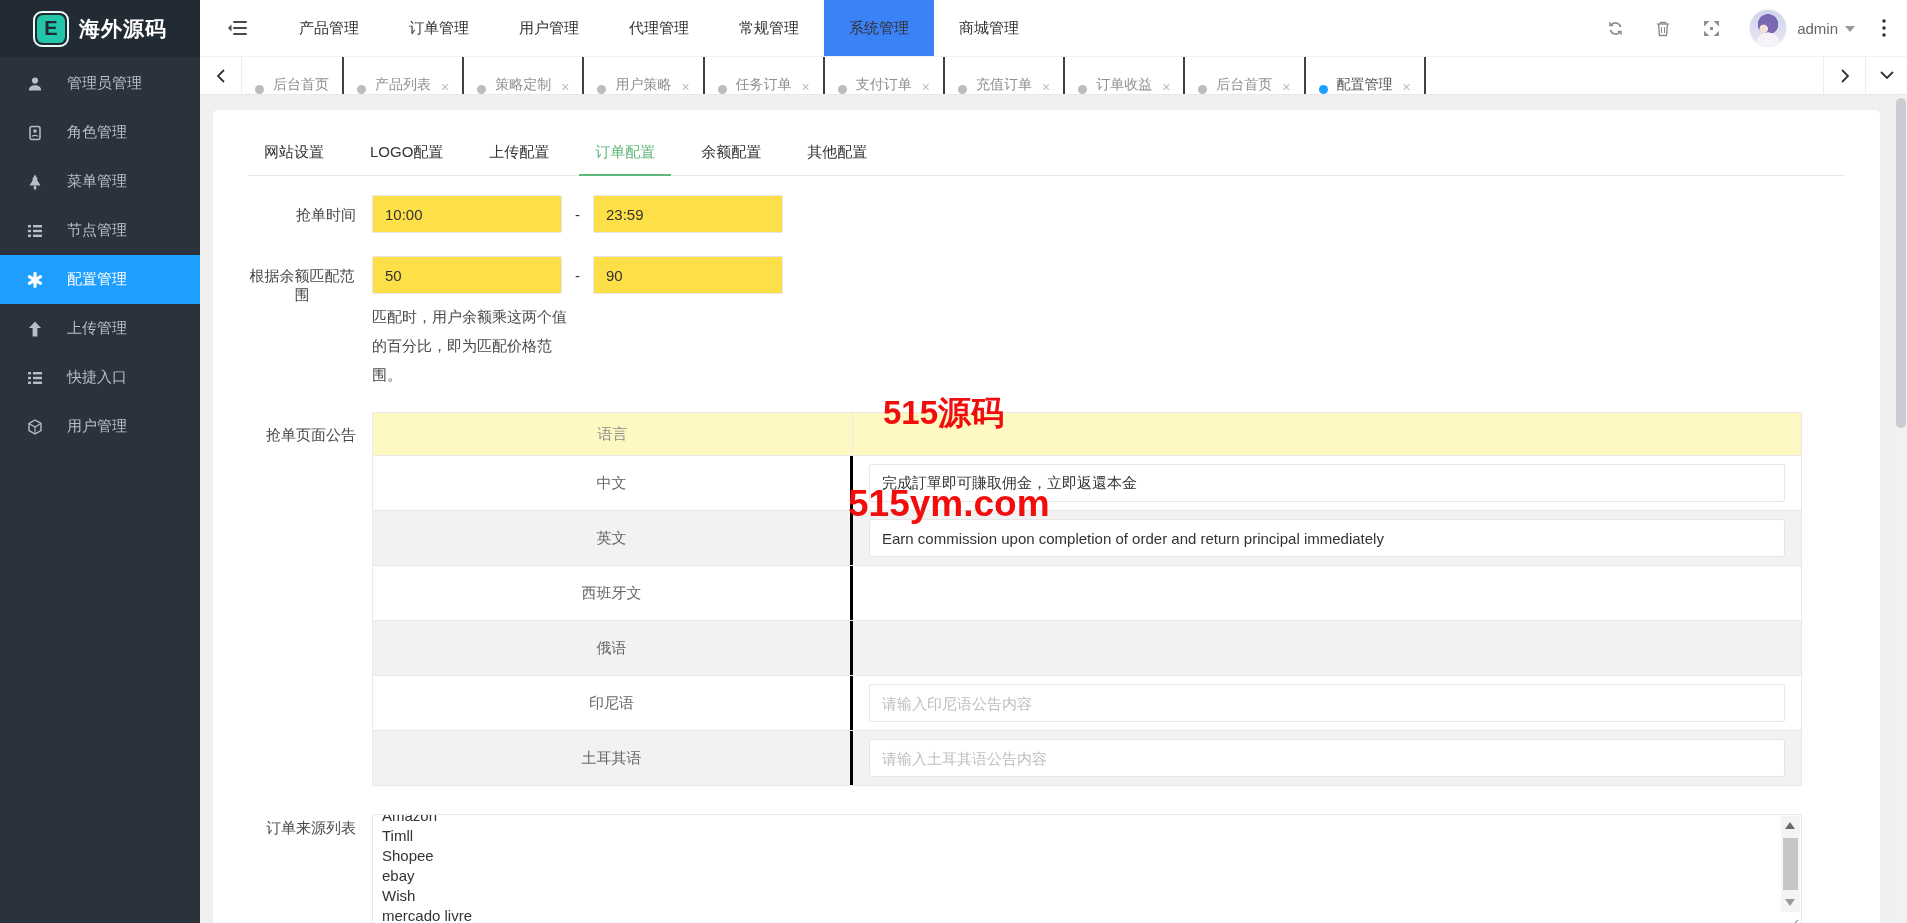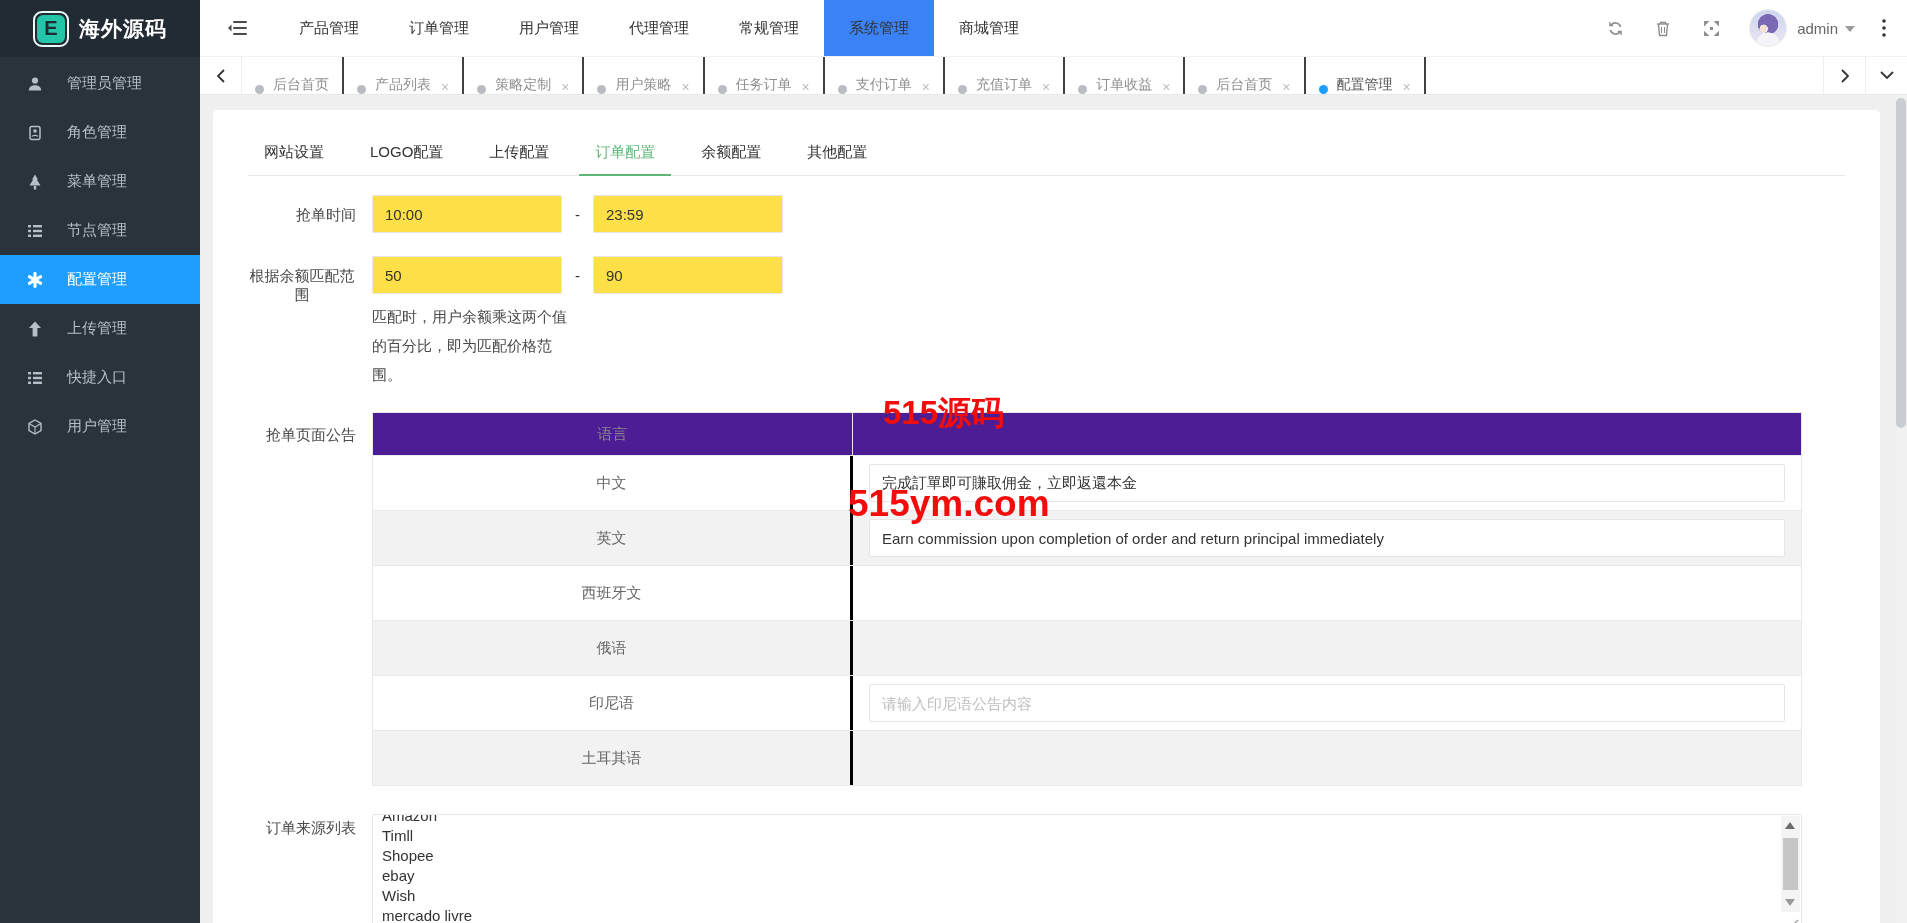--- a/index.html
+++ b/index.html
@@ -60,21 +60,21 @@
   .flabel.center { text-align:center; }
   .fctrl { flex:1; }
   .inline-inputs { display:flex; align-items:center; }
   .txt-input { height:38px; border:1px solid #e6e6e6; border-radius:2px; padding:0 12px; font-size:15px; color:#333; font-family:"Liberation Sans",sans-serif; background:#fde047; outline:none; }
   .w190 { width:190px; }
   .dash { margin:0 13px; color:#333; font-size:15px; }
   .hint { width:205px; font-size:15px; color:#4a4a4a; line-height:29px; margin-top:8px; }
 
   
   .ann-table { width:1430px; border:1px solid #e9e9e9; }
-  .ann-header { display:flex; background:#4c1d95; height:42px; line-height:42px; font-size:15px; color:#8a8a8a; }
+  .ann-header { display:flex; background:#fef9c3; height:42px; line-height:42px; font-size:15px; color:#8a8a8a; }
   .ann-col-lang { width:480px; flex:0 0 480px; text-align:center; border-right:1px solid #e9e9e9; }
   .ann-col-content { flex:1; text-align:center; }
   .ann-row { display:flex; height:55px; align-items:center; border-top:1px solid #e9e9e9; }
   .ann-row.alt { background:#f2f2f2; }
   .ann-lang { width:480px; flex:0 0 480px; text-align:center; font-size:15px; color:#666; border-right:3px solid #000000; align-self:stretch; display:flex; align-items:center; justify-content:center; }
   .ann-input-wrap { flex:1; padding:0 16px; }
   .ann-input { width:100%; height:38px; border:1px solid #e6e6e6; border-radius:2px; padding:0 12px; font-size:15px; color:#333; font-family:"Liberation Sans",sans-serif; outline:none; }
   .ann-input::placeholder { color:#bfbfbf; }
 
   
@@ -377,20 +377,21 @@
             </div>
             <div class="ann-row alt">
               <div class="ann-lang">俄语</div>
             </div>
             <div class="ann-row">
               <div class="ann-lang">印尼语</div>
               <div class="ann-input-wrap"><input class="ann-input" placeholder="请输入印尼语公告内容" style=""></div>
             </div>
             <div class="ann-row alt">
               <div class="ann-lang">土耳其语</div>
+              <div class="ann-input-wrap"><input class="ann-input" placeholder="请输入土耳其语公告内容" style=""></div>
             </div>
           </div>
         </div>
       </div>
 
       <div class="frow">
         <div class="flabel" style="padding-top:4px;">订单来源列表</div>
         <div class="fctrl">
           <div class="ta">
             <div class="ta-text">Amazon

